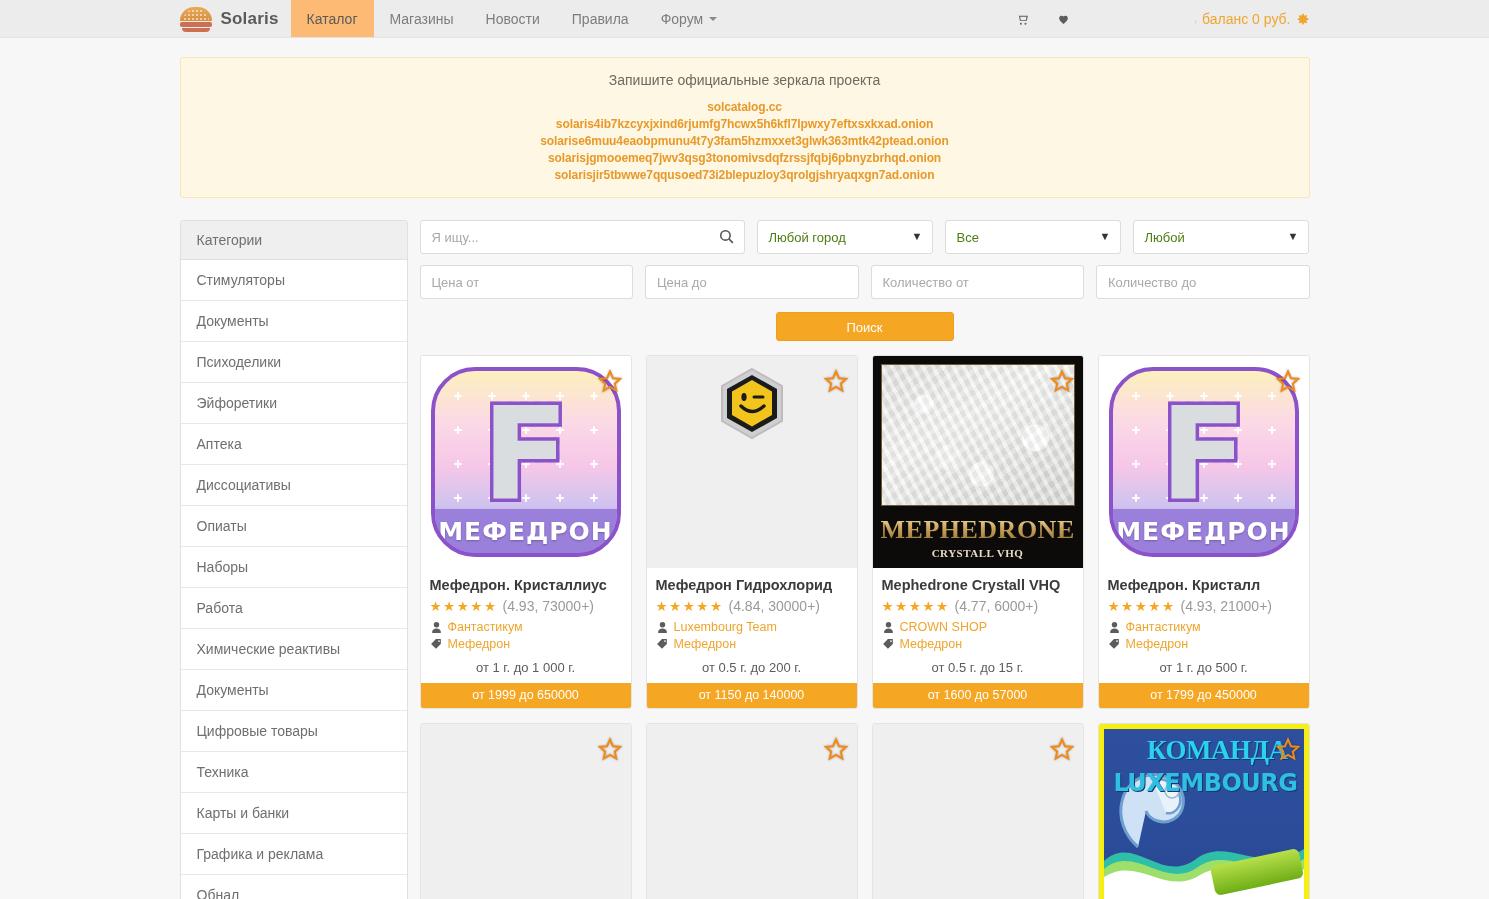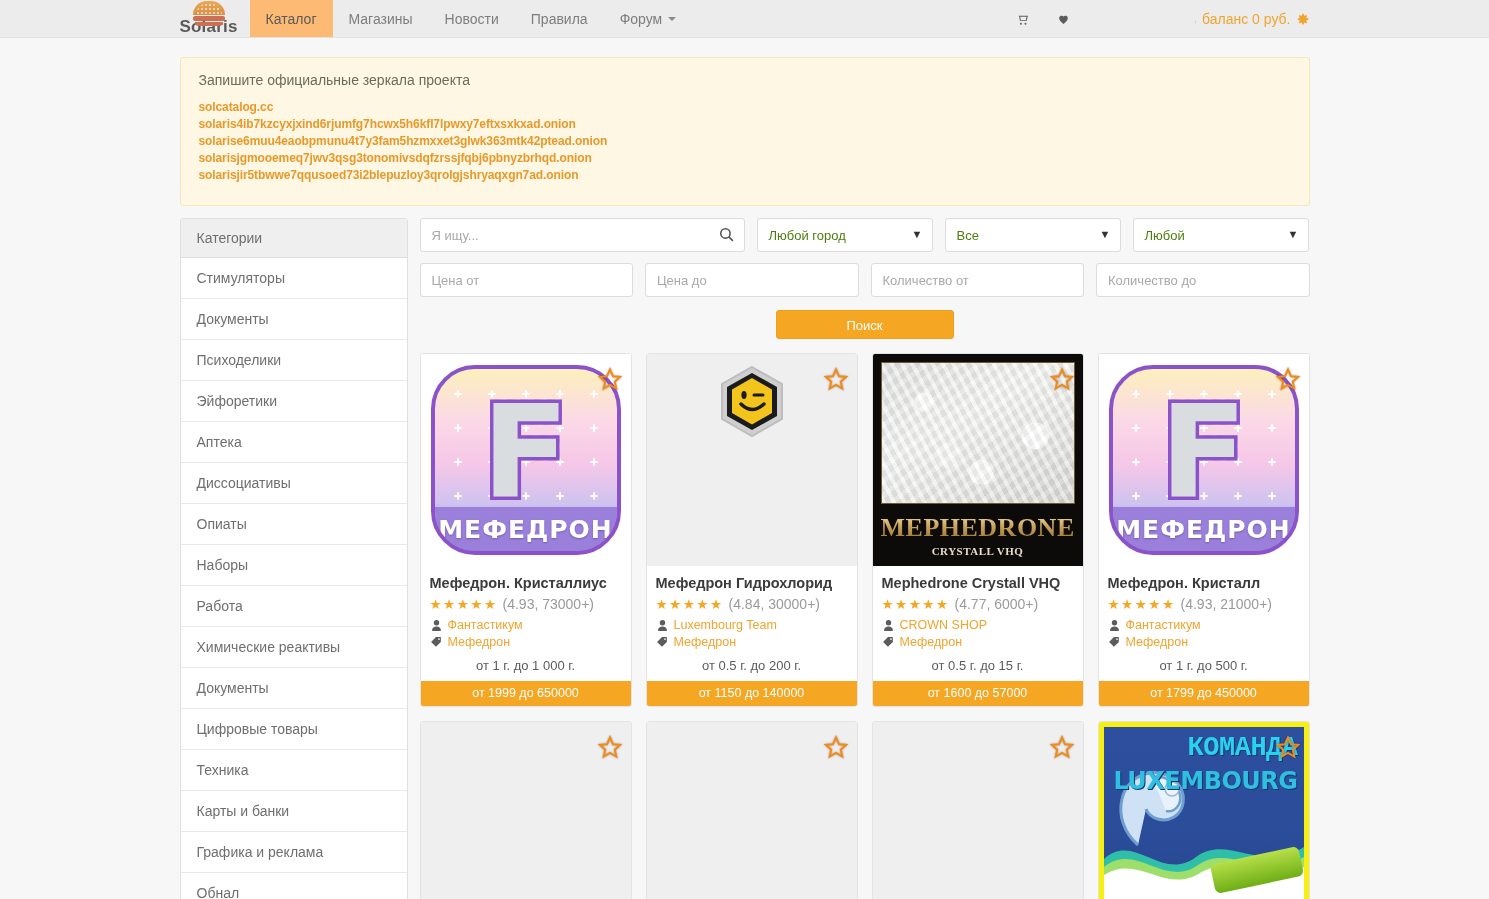--- a/index.html
+++ b/index.html
@@ -33,21 +33,20 @@
   .brand {
     display: flex;
     align-items: center;
     gap: 9px;
     padding: 0 12px 0 0;
     font-size: 17px;
     font-weight: bold;
     color: #5a5a5a;
     text-decoration: none;
     letter-spacing: .2px;
-    flex-direction: column;
   }
   .logo-mark {
     width: 32px; height: 26px;
     position: relative;
     display: block;
   }
   .logo-mark .dome {
     position: absolute; left: 0; top: 1px;
     width: 32px; height: 14px;
     background: linear-gradient(180deg,#eaa957,#d98f3f);
@@ -119,22 +118,23 @@
     width: 1130px;
     margin: 0 auto;
     padding-top: 19px;
   }
 
   
   .mirrors {
     background: #fdf7e3;
     border: 1px solid #f6e7b8;
     border-radius: 3px;
-    padding: 14px 18px 21px;
-    margin-bottom: 12px;
+    padding: 14px 18px 13px;
+    margin-bottom: 22px;
+    text-align: center;
   }
   .mirrors-title {
     color: #6d6a5e;
     font-size: 14px;
     margin-bottom: 11px;
   }
   .mirror-link {
     display: block;
     color: #e8992a;
     font-weight: bold;
@@ -484,22 +484,22 @@
     padding: 5px;
   }
   .art-komanda .inner {
     position: relative;
     width: 100%; height: 100%;
     background: linear-gradient(180deg,#2d4f9e 0%,#2b4c99 55%,#27438a 100%);
     overflow: hidden;
   }
   .art-komanda .t1 {
     position: absolute;
-    right: 6px; top: 6px;
-    font-family: Liberation Mono, monospace;
+    right: 16px; top: 6px;
+    font-family: Liberation Serif, serif;
     font-weight: bold;
     font-size: 27px;
     color: #2ad2f0;
     letter-spacing: -.5px;
     text-shadow: 1px 1px 0 #0f3a6b;
   }
   .art-komanda .t2 {
     position: absolute;
     right: 6px; top: 40px;
     font-family: "DejaVu Sans", sans-serif;

